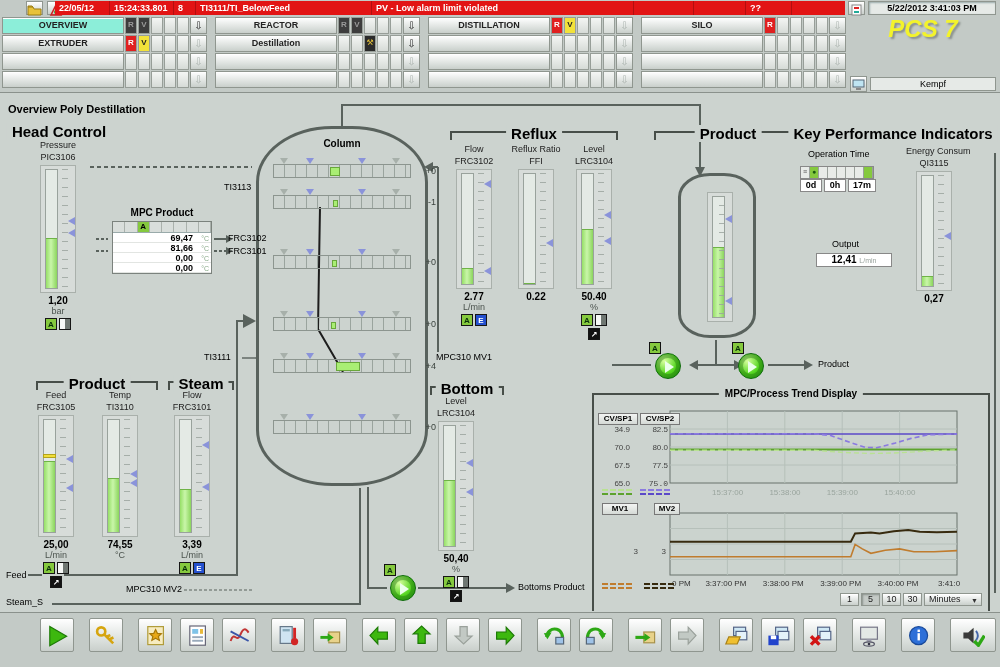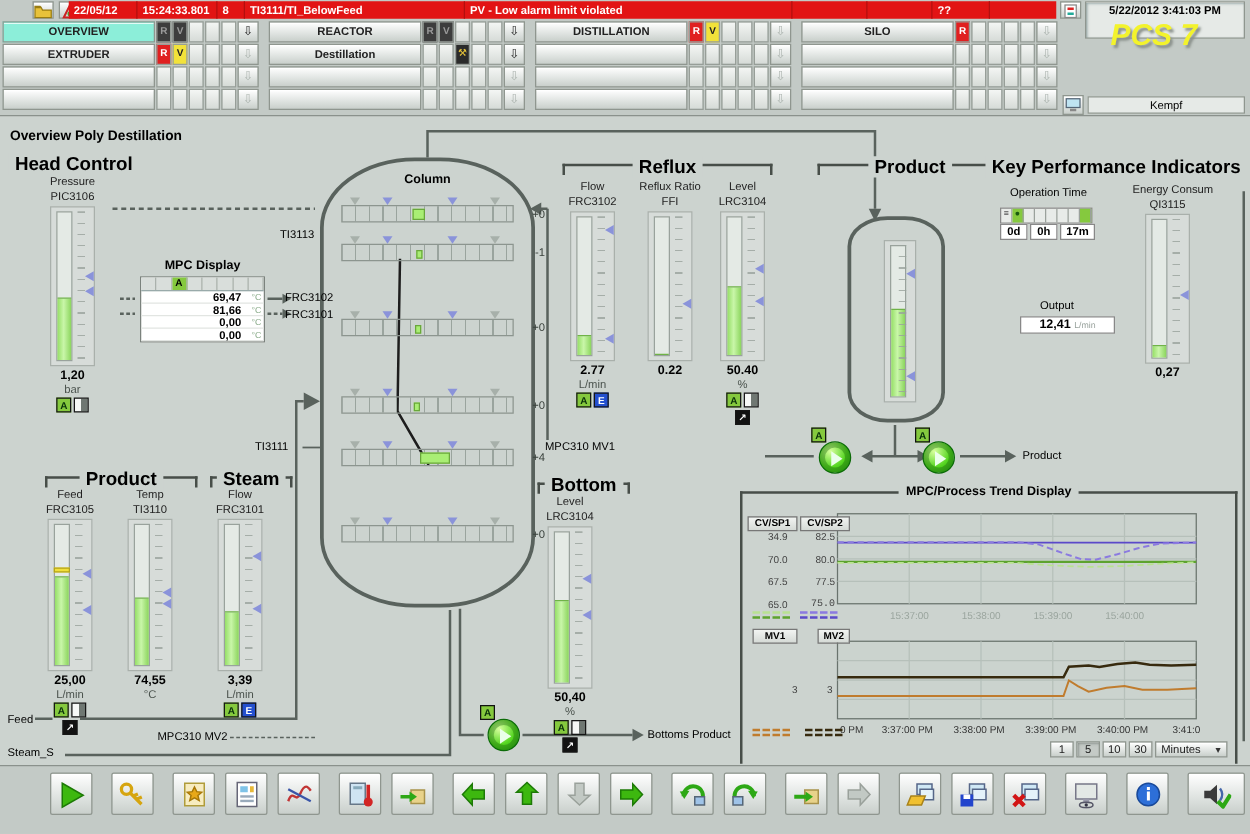--- a/index.html
+++ b/index.html
@@ -12,21 +12,21 @@
            box-shadow:inset 0 1px 0 #fff; text-align:center; color:#222; }
   .btn3d.disabled { color:#adb5b0; }
 
   
   #alarmbar { position:absolute; left:0; top:0; width:1000px; height:16px; }
   .hicon { position:absolute; top:1px; width:17px; height:14px; }
   #alarm-red { position:absolute; left:55px; top:1px; width:790px; height:14px; background:#e21414;
                display:flex; align-items:center; color:#fff; font-size:9px; font-weight:bold; }
   #alarm-red > span { border-right:1px solid #b20f0f; padding:0 4px; height:100%; line-height:14px;
                       white-space:nowrap; overflow:hidden; }
-  #dtfield { position:absolute; left:868px; top:1px; width:128px; height:30px; background:#e6eae7;
+  #dtfield { position:absolute; left:868px; top:1px; width:128px; height:14px; background:#e6eae7;
              border:1px solid #8f968f; box-shadow:inset 1px 1px 2px #9aa; font-size:9px; font-weight:bold;
              text-align:center; line-height:12px; }
 
   
   #nav-grid { position:absolute; left:2px; top:17px; width:844px; height:72px; display:flex; gap:8px; }
   .nav-col { flex:1; display:flex; flex-direction:column; gap:1px; }
   .nav-cell { display:flex; height:17px; gap:1px; align-items:stretch; }
   .nav-name { flex:1; font-size:9px; font-weight:bold; line-height:15px; }
   .nav-name.active { background:#8ceed9; }
   .nav-chips { display:flex; gap:1px; }
@@ -487,21 +487,21 @@
           <div class="tray" style="top: 291px;">
             <div class="tri o" style="left: 6px;"></div>
             <div class="tri" style="left: 32px;"></div>
             <div class="tri" style="left: 84px;"></div>
             <div class="tri o" style="left: 118px;"></div>
             <div class="tdelta">+0</div>
           </div>
         </div>
     </div>
 
-    <div id="mpc-title">MPC Display</div>
+    <div id="mpc-title">MPC Product</div>
     <div id="mpcbox">
       <div id="mpc-head">
           <span></span>
           <span></span>
           <span class="on">A</span>
           <span></span>
           <span></span>
           <span></span>
           <span></span>
           <span></span>

